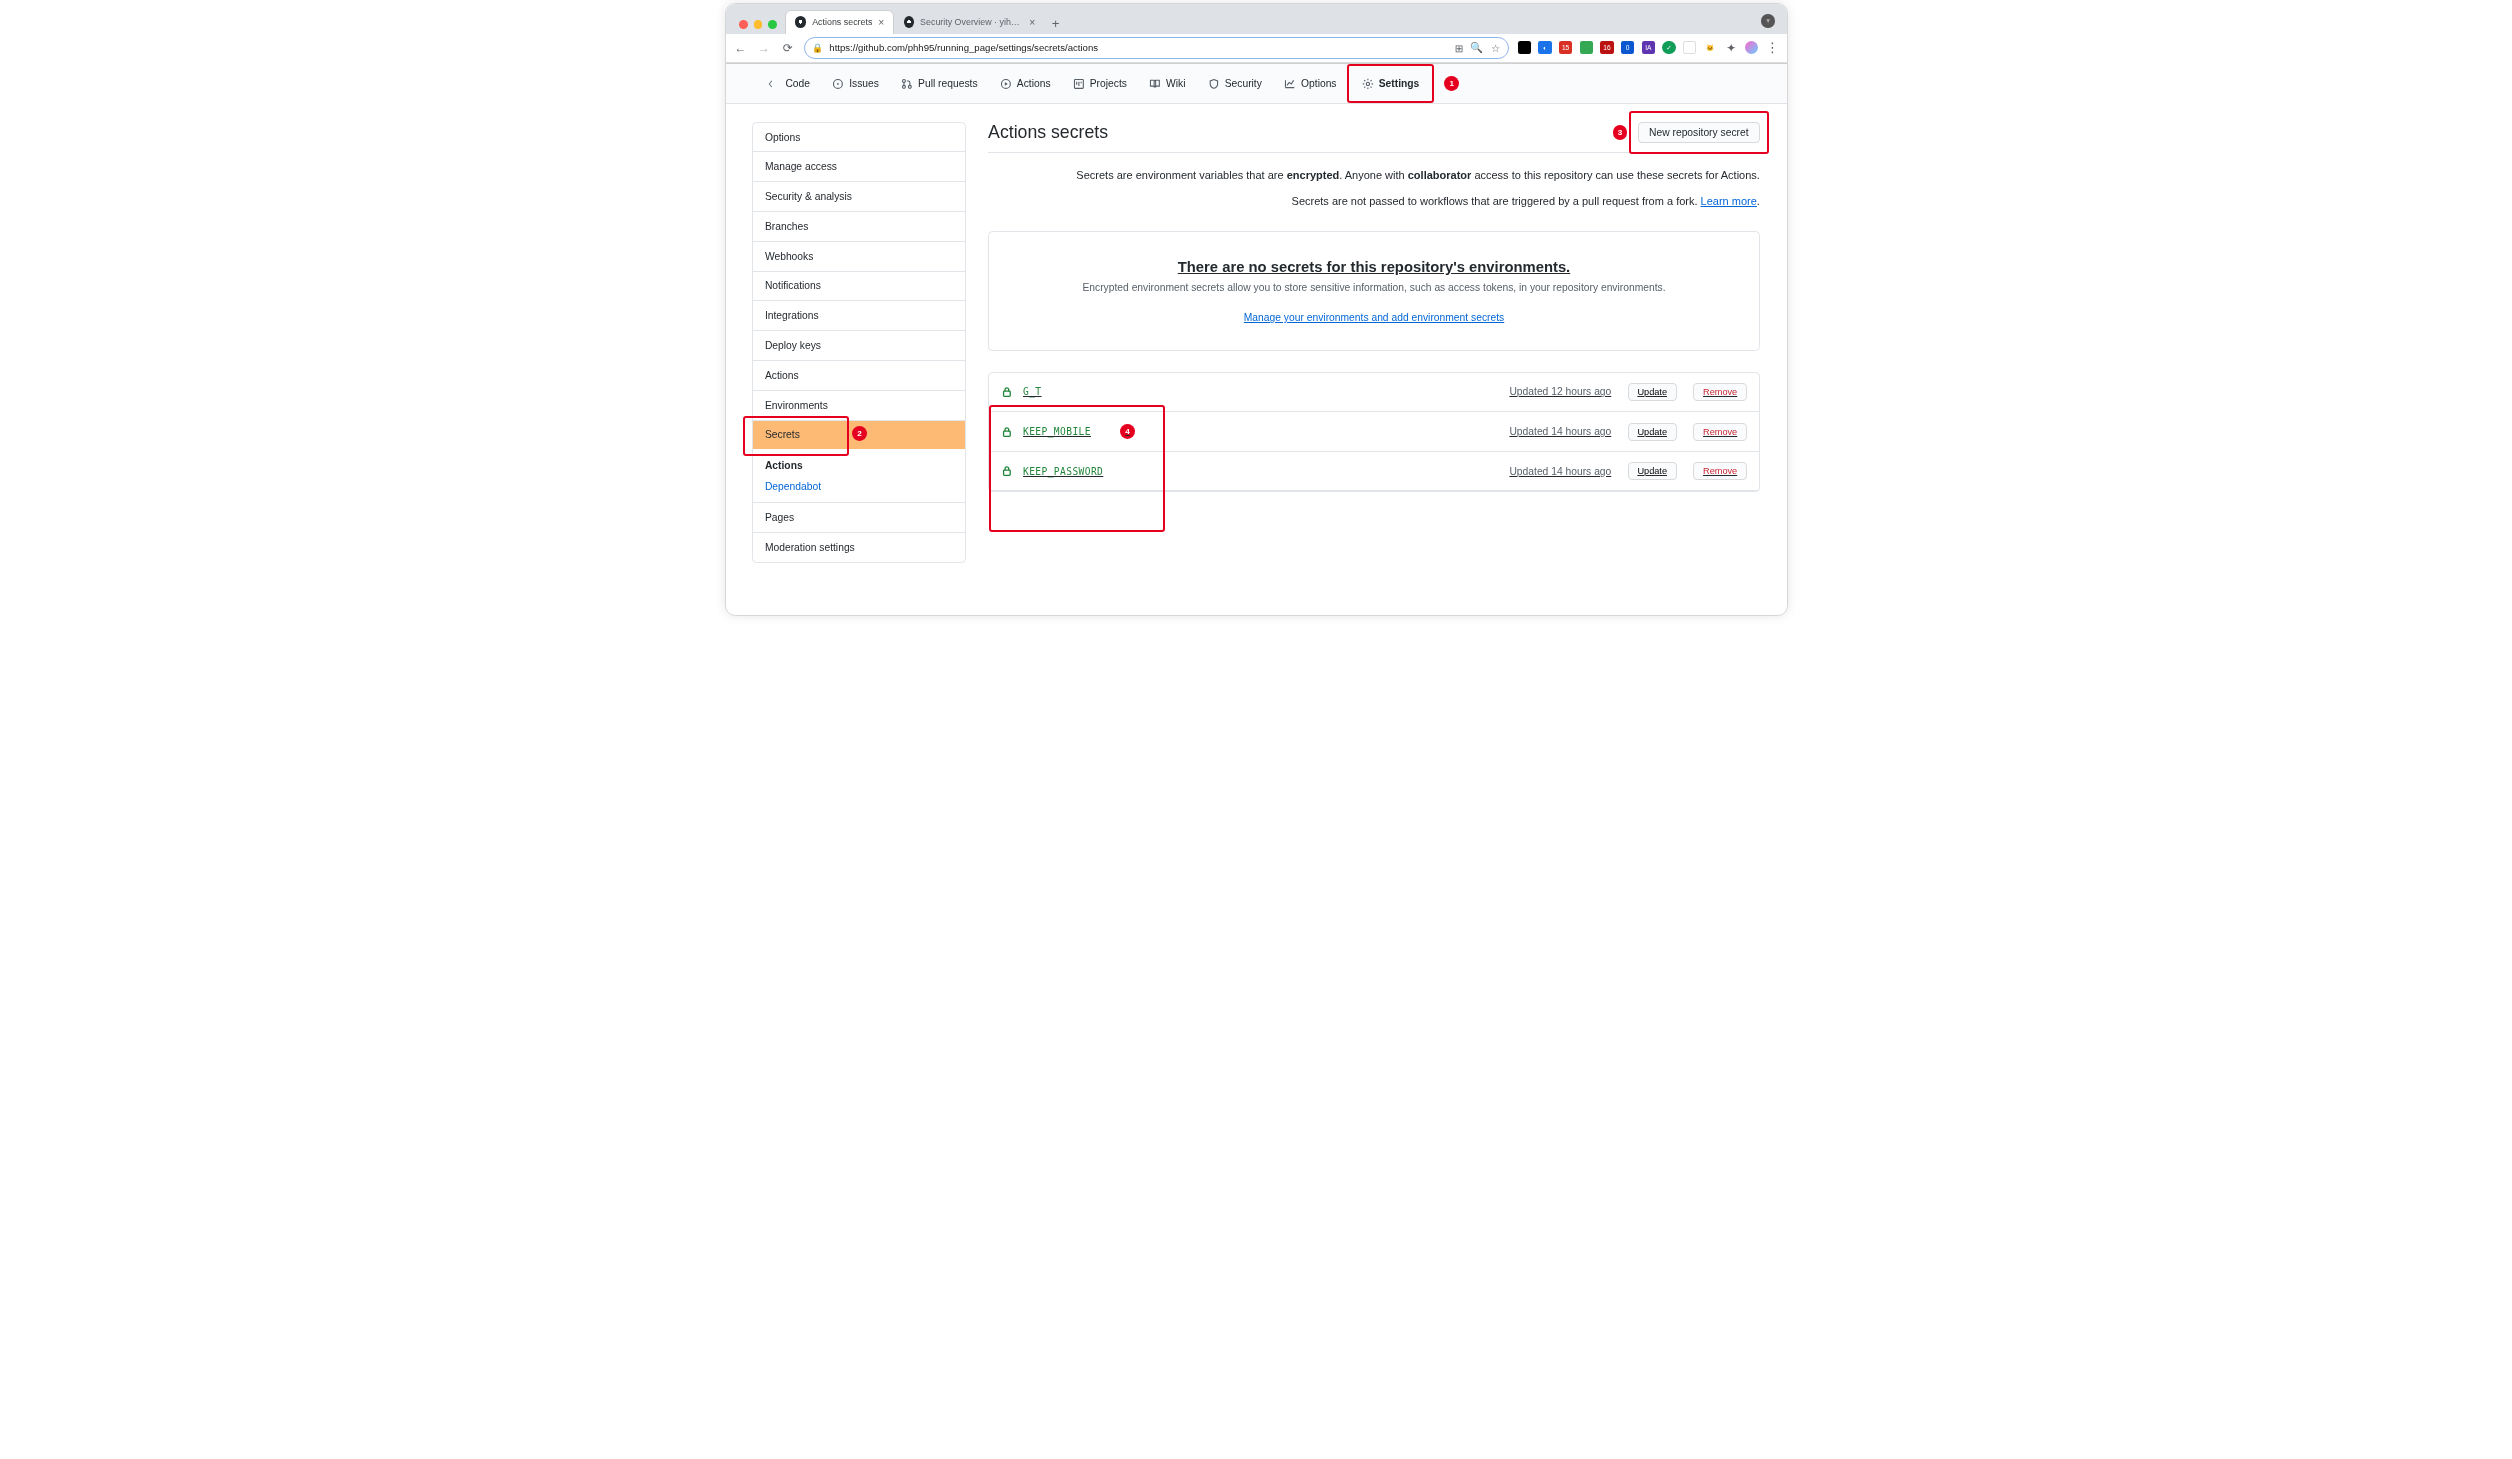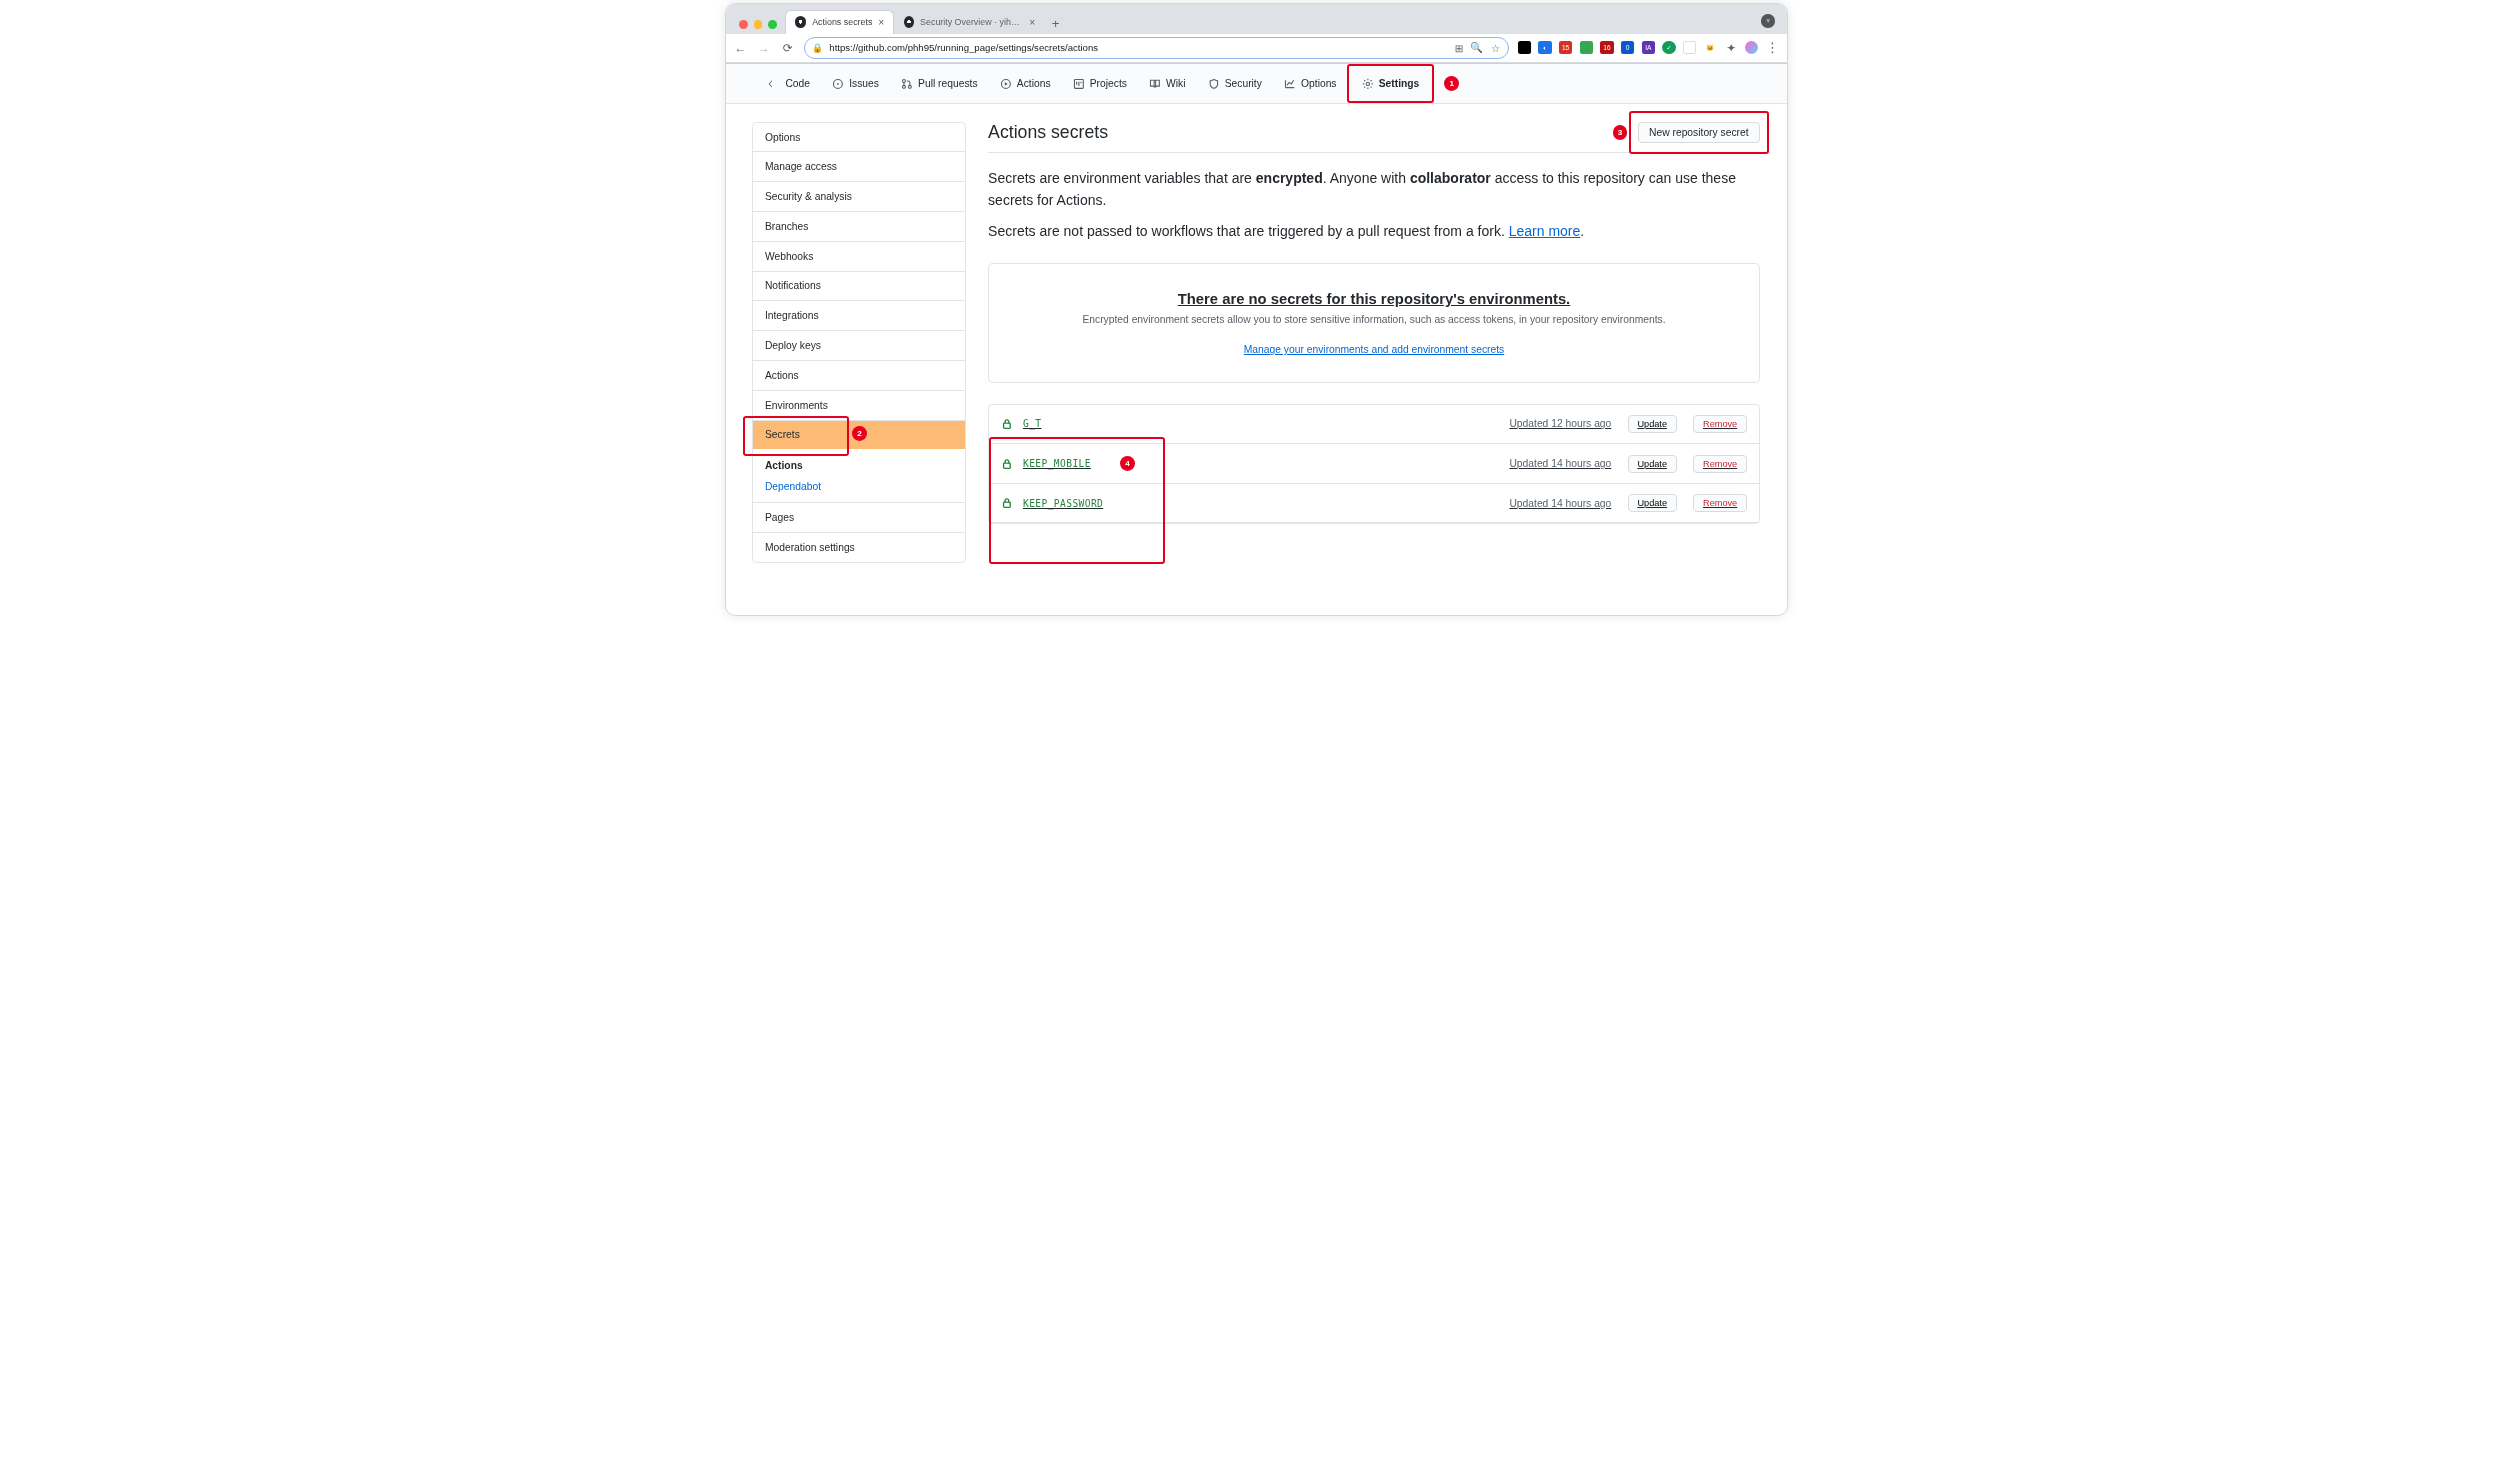--- a/index.html
+++ b/index.html
@@ -70,21 +70,21 @@
   .side-item.last, .sidebar > div:last-child { border-bottom:none;}
 
   .content { flex:1; min-width:0;}
   .heading-row { display:flex; align-items:center; justify-content:space-between;}
   .h1 { font-size:17.7px; font-weight:400;}
   .new-secret-btn {
     background:#fafbfc; border:0.7px solid rgba(27,31,35,.15); border-radius:4.4px;
     padding:4.4px 10.3px; font-size:10.3px; font-weight:500; color:#24292e;
   }
   .hr { border:none; border-bottom:0.7px solid #e1e4e8; margin:8.9px 0 13.3px;}
-  .desc { font-size:14px; color:#24292e; line-height:1.6;}
+  .desc { font-size:11px; color:#24292e; line-height:1.6;text-align:right;}
   .desc a { color:#0366d6; }
   .desc + .desc { margin-top:8.9px;}
 
   .panel { border:0.7px solid #e1e4e8; border-radius:4.4px; margin-top:20.7px;}
   .panel-head { background:#f6f8fa; border-bottom:0.7px solid #e1e4e8; border-radius:4.4px 4.4px 0 0; padding:11.8px; font-weight:600;}
   .panel-body { padding:26.6px 22px; text-align:center;}
   .panel-body h3 { font-size:14.8px; font-weight:600; margin-bottom:7.4px;text-decoration:underline;}
   .panel-body p { color:#586069; font-size:10.3px; margin-bottom:19px;}
   .panel-body a { color:#0366d6; font-size:10.3px;}
 

